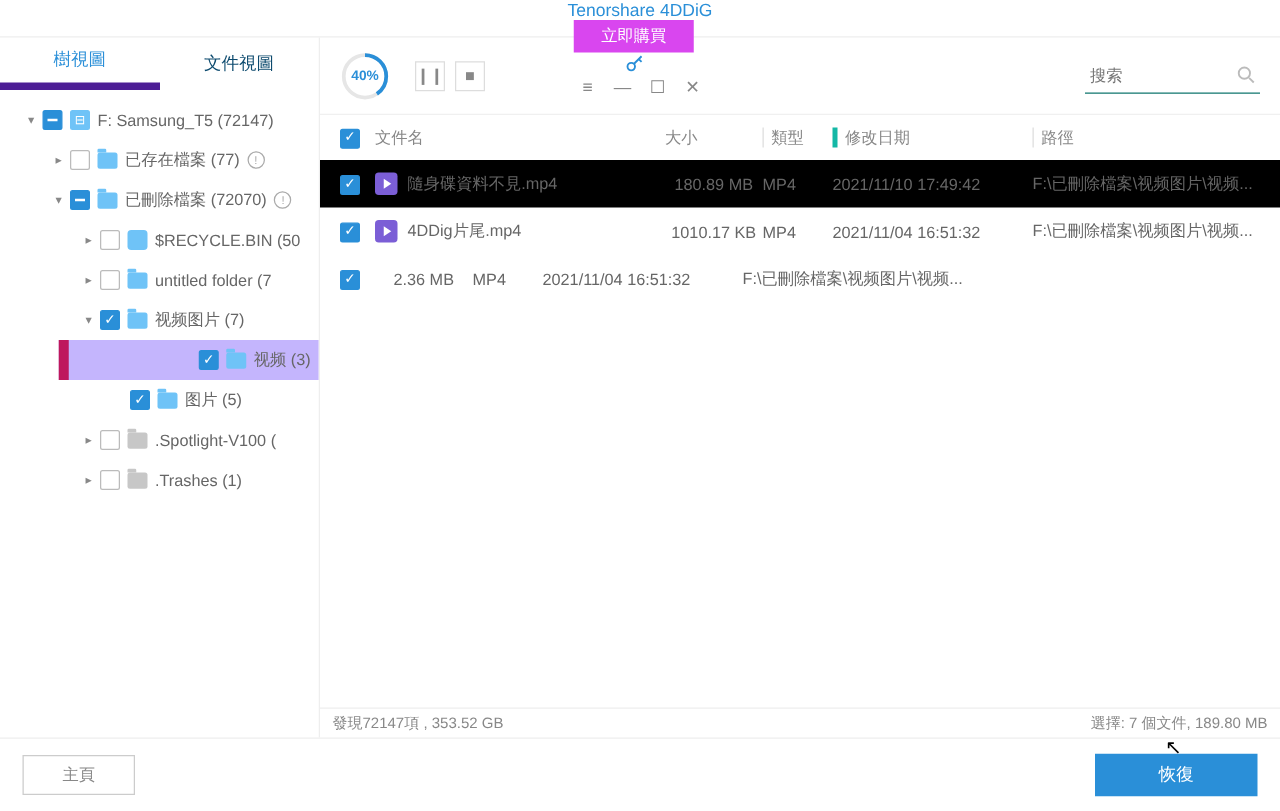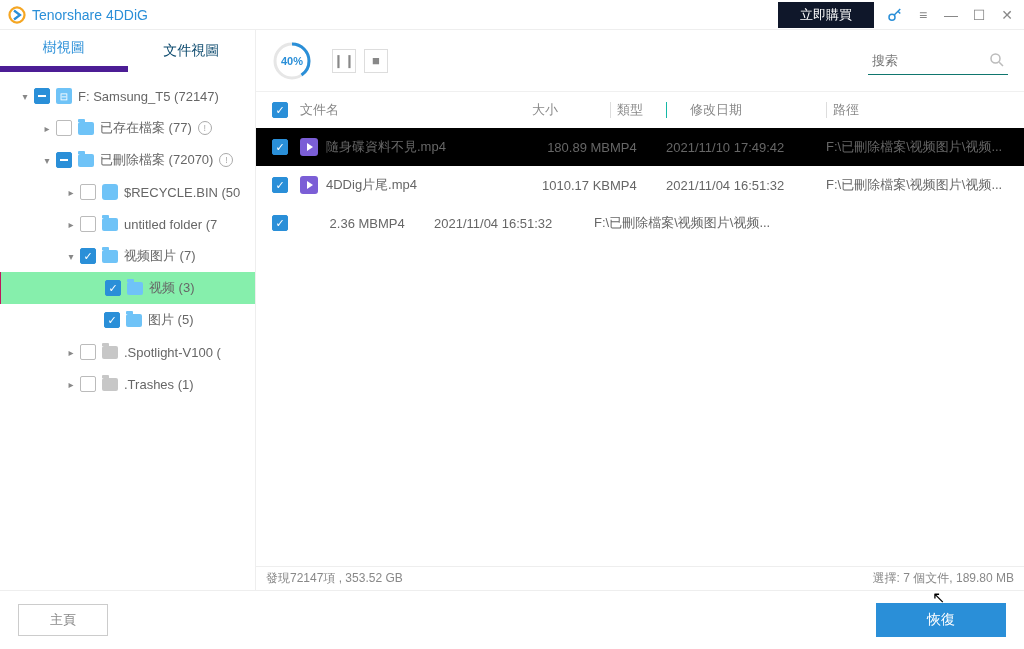--- a/index.html
+++ b/index.html
@@ -1,39 +1,39 @@
 <!DOCTYPE html>
 <html><head>
   <meta charset="utf-8">
   <style>
     * { margin: 0; padding: 0; box-sizing: border-box; font-family: "Microsoft YaHei", Arial, sans-serif; }
     body { width: 1024px; height: 649px; background: #fff; overflow: hidden; font-size: 13px; color: #333; }
 
     
-    .titlebar { height: 30px; display: flex; align-items: center; padding: 0 8px; border-bottom: 1px solid #eee; }
+    .titlebar { height: 30px; display: flex; align-items: center; padding: 0 8px; border-bottom: 1px solid #eee; flex-direction: column; }
     .titlebar-logo { width: 18px; height: 18px; margin-right: 6px; }
     .titlebar-title { color: #2a8fd8; font-size: 14px; flex: 0 0 auto; }
     .titlebar-spacer { flex: 1; }
-    .buy-btn { background: #0f172a; color: #fff; padding: 4px 22px; font-size: 13px; margin-right: 10px; cursor: pointer; }
+    .buy-btn { background: #d946ef; color: #fff; padding: 4px 22px; font-size: 13px; margin-right: 10px; cursor: pointer; }
     .key-btn { width: 22px; height: 22px; margin-right: 8px; display: flex; align-items: center; justify-content: center; cursor: pointer; }
     .win-controls { display: flex; align-items: center; gap: 10px; }
     .win-ctrl { width: 18px; height: 18px; display: flex; align-items: center; justify-content: center; color: #888; cursor: pointer; font-size: 14px; }
 
     
     .main { display: flex; height: 560px; }
 
     
     .sidebar { width: 256px; border-right: 1px solid #eee; display: flex; flex-direction: column; }
     .tabs { display: flex; height: 42px; }
     .tab { flex: 1; display: flex; align-items: center; justify-content: center; font-size: 14px; color: #0c4a6e; cursor: pointer; }
     .tab.active { border-bottom: 6px solid #4c1d95; color: #2a8fd8; }
 
     .tree { flex: 1; overflow: auto; padding-top: 8px; }
     .tree-row { display: flex; align-items: center; height: 32px; padding-right: 6px; cursor: pointer; white-space: nowrap; overflow: hidden; }
-    .tree-row.selected { background: #86efac; border-left: 1px solid #be185d; }
+    .tree-row.selected { background: #c4b5fd; border-left: 8px solid #be185d; margin-left: 47px; }
     .caret { width: 14px; display: inline-flex; justify-content: center; color: #888; font-size: 10px; margin-right: 2px; }
     .chk { width: 16px; height: 16px; border: 1px solid #bbb; border-radius: 2px; margin-right: 6px; display: inline-flex; align-items: center; justify-content: center; flex-shrink: 0; }
     .chk.minus { background: #2a8fd8; border-color: #2a8fd8; }
     .chk.minus::after { content: ""; width: 8px; height: 2px; background: #fff; }
     .chk.checked { background: #2a8fd8; border-color: #2a8fd8; }
     .chk.checked::after { content: "✓"; color: #fff; font-size: 11px; line-height: 1; }
     .folder-ico { width: 16px; height: 13px; background: #6fc3f7; border-radius: 2px; margin-right: 6px; position: relative; flex-shrink: 0; }
     .folder-ico.grey { background: #c7c7c7; }
     .folder-ico::before { content: ""; position: absolute; top: -3px; left: 0; width: 7px; height: 3px; background: inherit; border-radius: 1px 1px 0 0; }
     .drive-ico { width: 16px; height: 16px; background: #6fc3f7; border-radius: 2px; margin-right: 6px; flex-shrink: 0; display: flex; align-items: center; justify-content: center; color: #fff; font-size: 10px; }
@@ -57,30 +57,30 @@
     .search-wrap { margin-left: auto; position: relative; }
     .search-input { width: 140px; height: 28px; border: none; border-bottom: 1px solid #0f766e; padding: 0 24px 0 4px; color: #888; font-size: 13px; outline: none; }
     .search-ico { position: absolute; right: 2px; top: 4px; color: #bbb; }
 
     
     .table-head { display: flex; align-items: center; height: 36px; padding: 0 16px; color: #888; font-size: 13px; }
     .col-chk { width: 28px; }
     .col-name { flex: 0 0 232px; display: flex; align-items: center; }
     .col-size { flex: 0 0 78px; }
     .col-type { flex: 0 0 56px; border-left: 1px solid #ddd; padding-left: 6px; height: 16px; display: flex; align-items: center; }
-    .col-date { flex: 0 0 160px; border-left: 1px solid #14b8a6; padding-left: 23px; height: 16px; display: flex; align-items: center; }
+    .col-date { flex: 0 0 160px; border-left: 4px solid #14b8a6; padding-left: 6px; height: 16px; display: flex; align-items: center; }
     .col-path { flex: 1; border-left: 1px solid #ddd; padding-left: 6px; height: 16px; display: flex; align-items: center; overflow: hidden; }
 
     .file-rows { flex: 1; }
     .file-row { display: flex; align-items: center; height: 38px; padding: 0 16px; color: #666; font-size: 13px; }
     .file-row.alt { background: #000000; }
     .file-ico { width: 18px; height: 18px; background: #7b5ed6; border-radius: 3px; margin-right: 8px; display: flex; align-items: center; justify-content: center; flex-shrink: 0; }
     .file-ico::after { content: ""; width: 0; height: 0; border-left: 6px solid #fff; border-top: 4px solid transparent; border-bottom: 4px solid transparent; margin-left: 1px; }
     .file-row .col-name { flex: 0 0 232px; display: flex; align-items: center; }
-    .file-row .col-size { flex: 0 0 78px; text-align: right; }
+    .file-row .col-size { flex: 0 0 78px; text-align: center; }
     .file-row .col-type { flex: 0 0 56px; border: none; padding-left: 0; }
     .file-row .col-date { flex: 0 0 160px; border: none; padding-left: 0; }
     .file-row .col-path { flex: 1; border: none; padding-left: 0; overflow: hidden; text-overflow: ellipsis; white-space: nowrap; }
 
     
     .status { height: 24px; border-top: 1px solid #eee; display: flex; align-items: center; padding: 0 10px; font-size: 12px; color: #888; }
     .status-right { margin-left: auto; }
     .footer { height: 58px; display: flex; align-items: center; padding: 0 18px; border-top: 1px solid #eee; }
     .home-btn { width: 90px; height: 32px; border: 1px solid #ccc; color: #888; display: flex; align-items: center; justify-content: center; cursor: pointer; font-size: 13px; }
     .recover-btn { margin-left: auto; width: 130px; height: 34px; background: #2a8fd8; color: #fff; display: flex; align-items: center; justify-content: center; cursor: pointer; font-size: 14px; }

